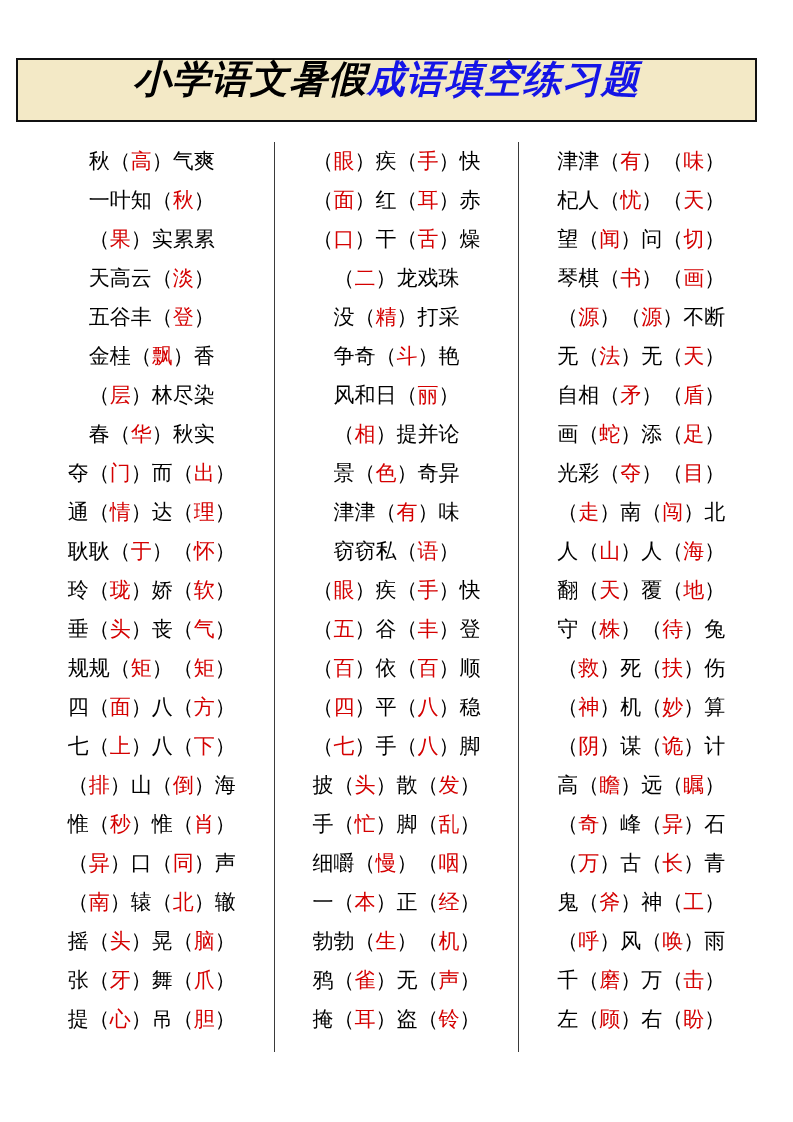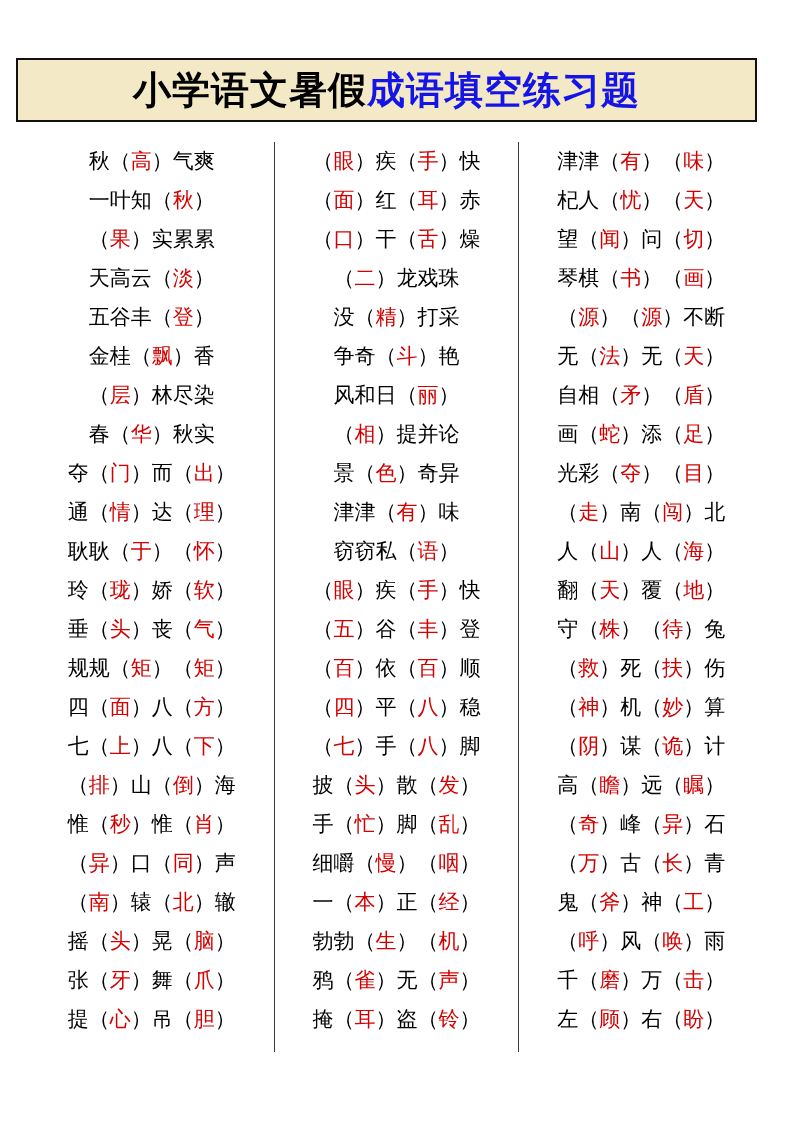--- a/index.html
+++ b/index.html
@@ -19,22 +19,23 @@
     height: 1122px;
     box-sizing: border-box;
     padding: 0;
   }
   .title-bar {
     margin: 58px 36px 0 16px;
     background: #f3e9c6;
     border: 2px solid #111111;
     height: 60px;
     display: flex;
-    align-items: center;
+    align-items: flex-start;
     justify-content: center;
+    font-style: italic;
   }
   .title-text {
     font-family: "DejaVu Sans", "Liberation Sans", sans-serif;
     font-weight: bold;
     font-size: 38px;
     letter-spacing: 1px;
     white-space: nowrap;
     line-height: 1;
   }
   .title-black { color: #000000; }

